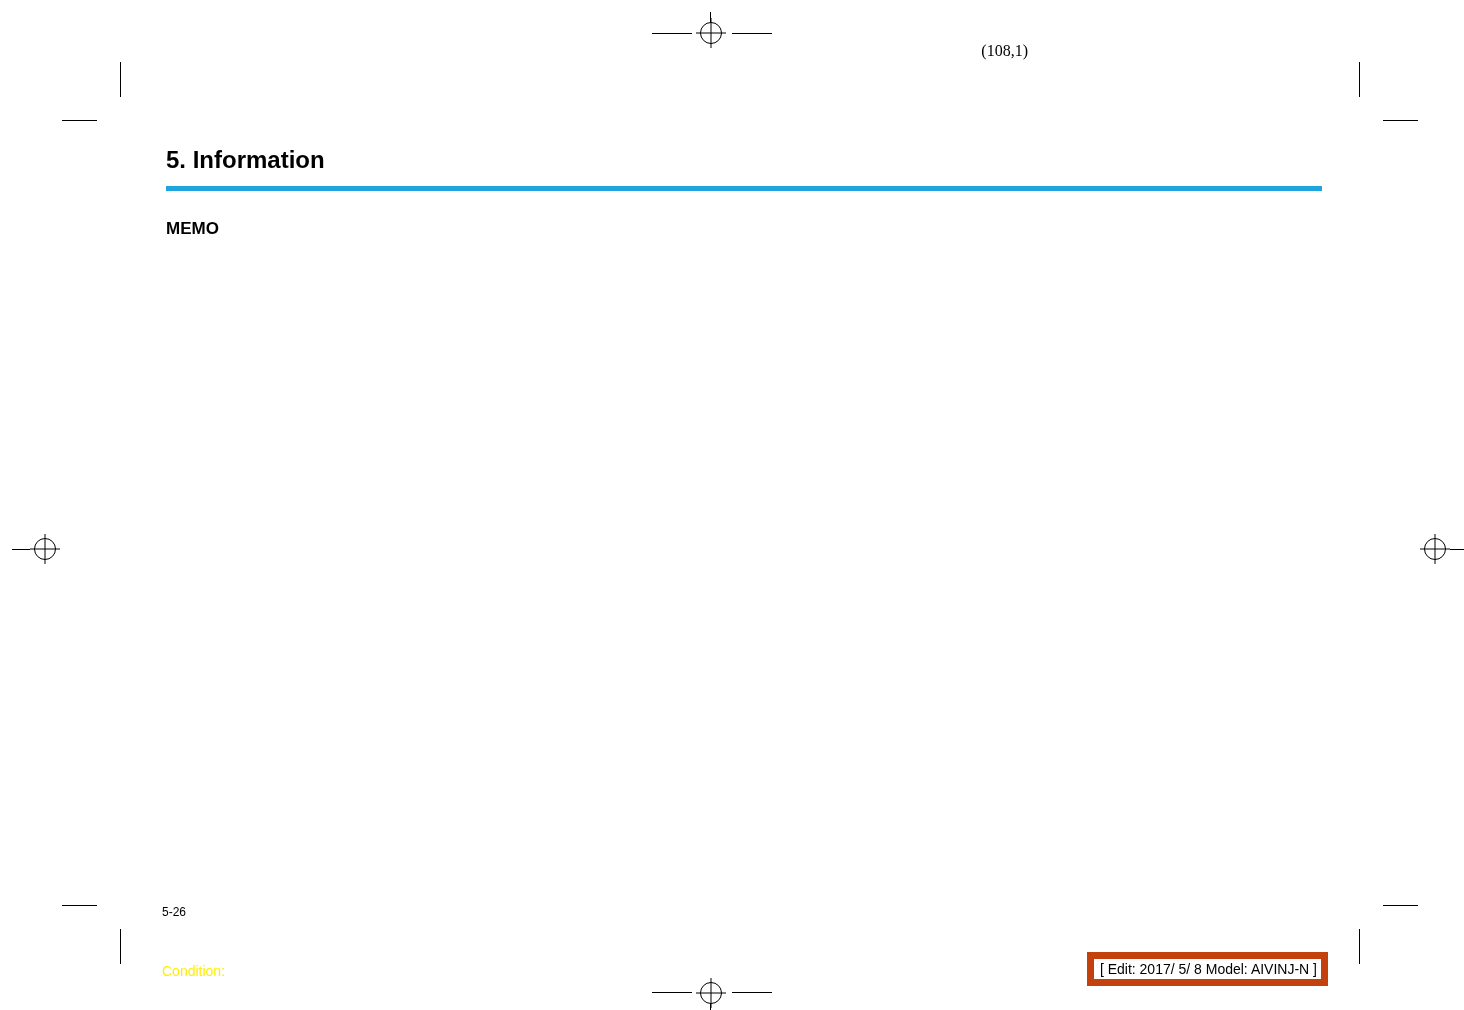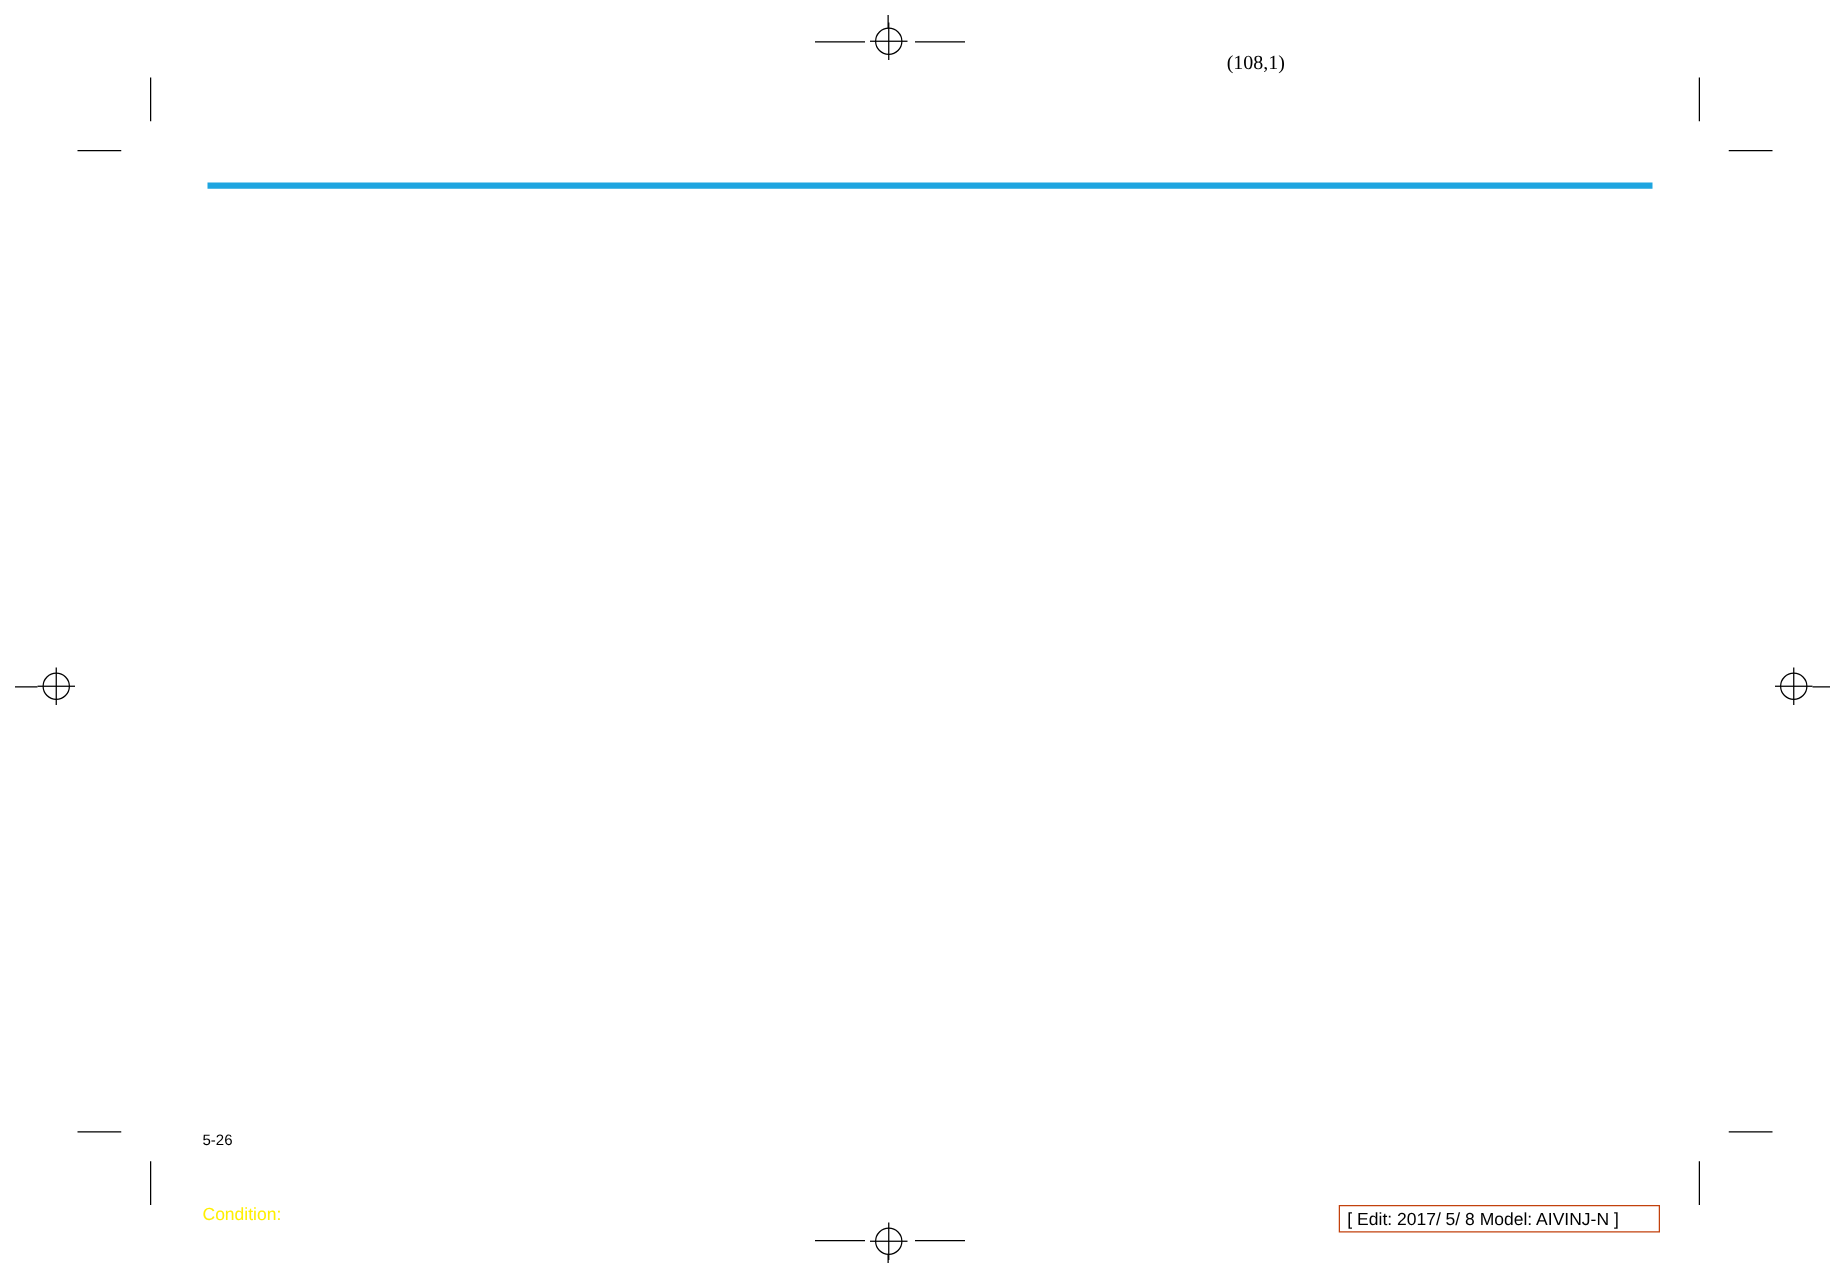--- a/index.html
+++ b/index.html
@@ -210,22 +210,22 @@
       left: 150px;
       font-size: 14px;
       color: #ffef00;
       font-family: Arial, sans-serif;
       text-align: center;
     }
     .edit-box {
       position: absolute;
       bottom: 28px;
       right: 140px;
-      border: 1px solid #c2410c;
-      padding: 2px 32px 2px 6px;
+      border: 7px solid #c2410c;
+      padding: 2px 4px 2px 6px;
       font-size: 14px;
       font-family: Arial, sans-serif;
       color: #000;
       text-align: right;
     }
   </style>
 </head>
 <body>
 
 <div class="page-coord">(108,1)</div>
@@ -249,20 +249,22 @@
 <div class="corner-mark tl-v"></div>
 <div class="corner-mark tl-h"></div>
 <div class="corner-mark tr-v"></div>
 <div class="corner-mark tr-h"></div>
 <div class="corner-mark bl-v"></div>
 <div class="corner-mark bl-h"></div>
 <div class="corner-mark br-v"></div>
 <div class="corner-mark br-h"></div>
 
 <div class="content-area">
+  <div class="section-title">5. Information</div>
   <div class="blue-divider"></div>
+  <div class="memo-label">MEMO</div>
 </div>
 
 <div class="page-number">5-26</div>
 
 <div class="condition-label">Condition:</div>
 
 <div class="edit-box">[ Edit: 2017/ 5/ 8   Model:  AIVINJ-N ]</div>
 
 </body></html>

